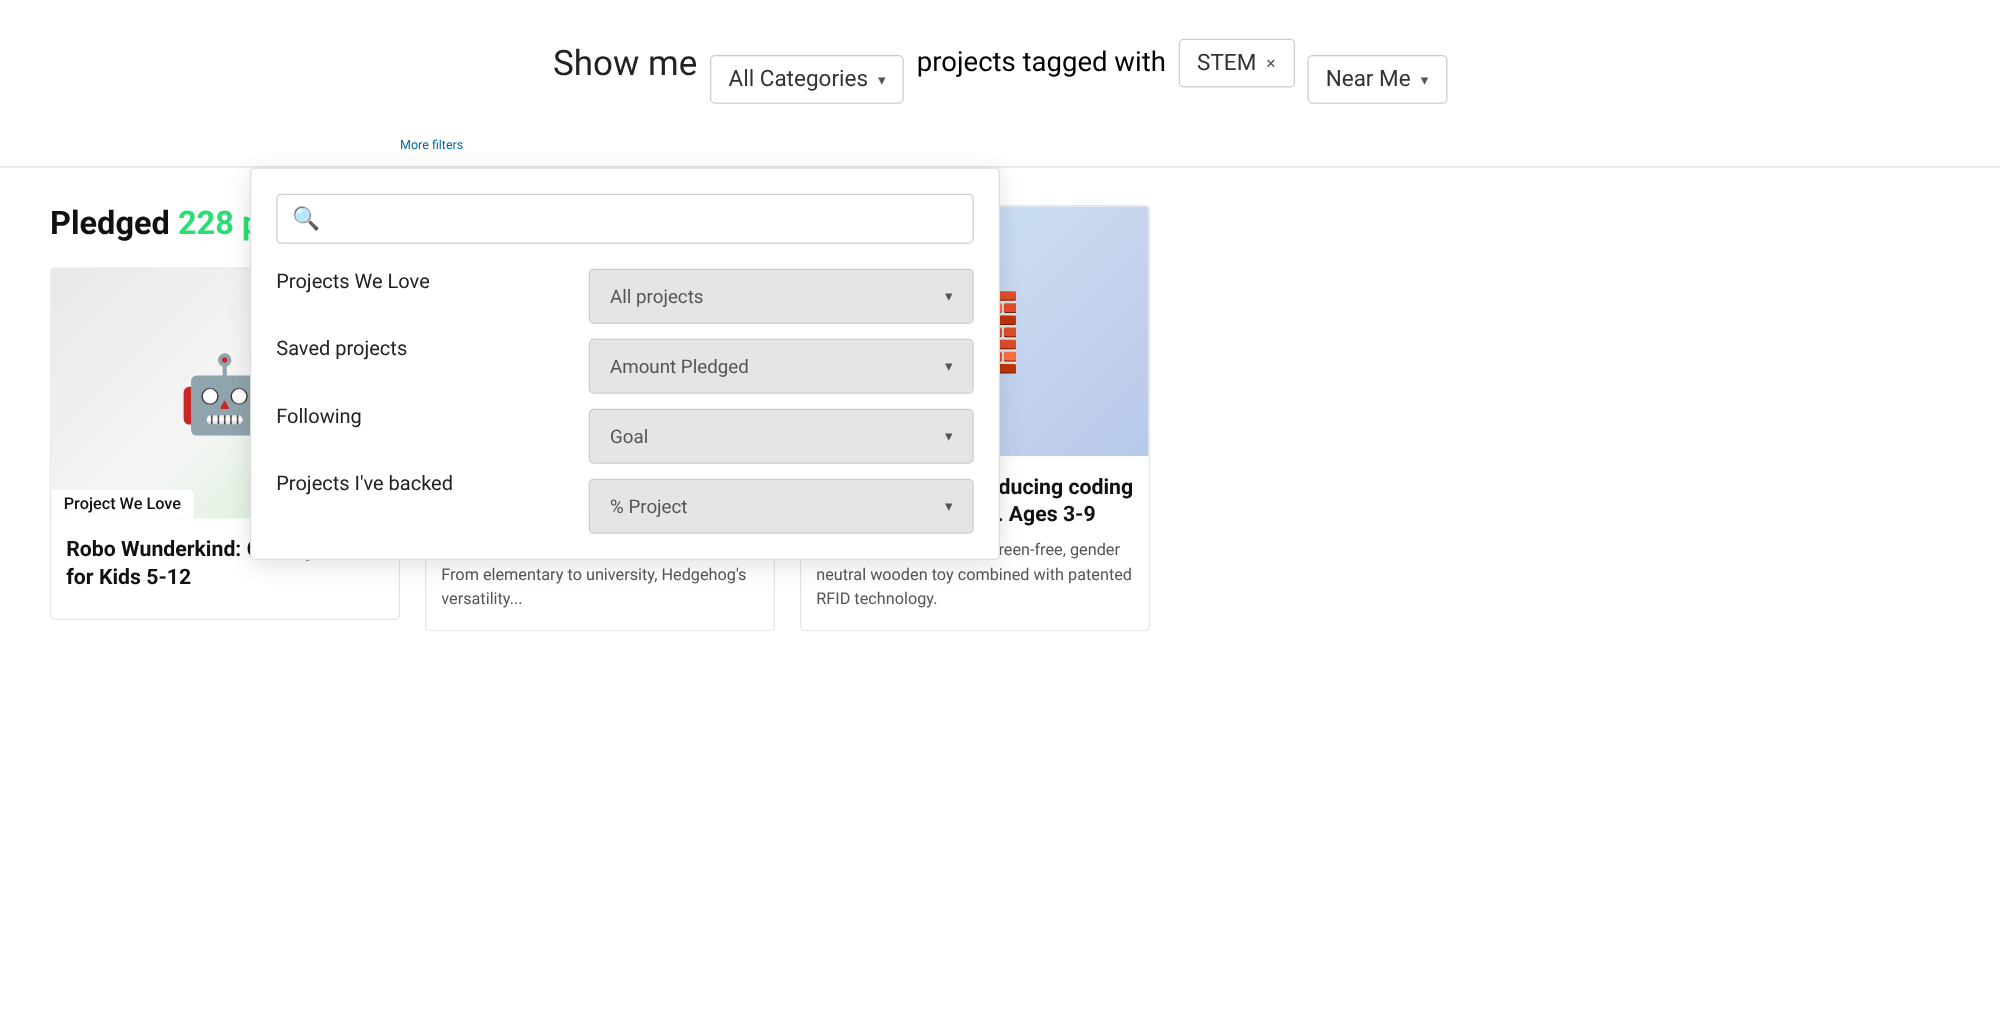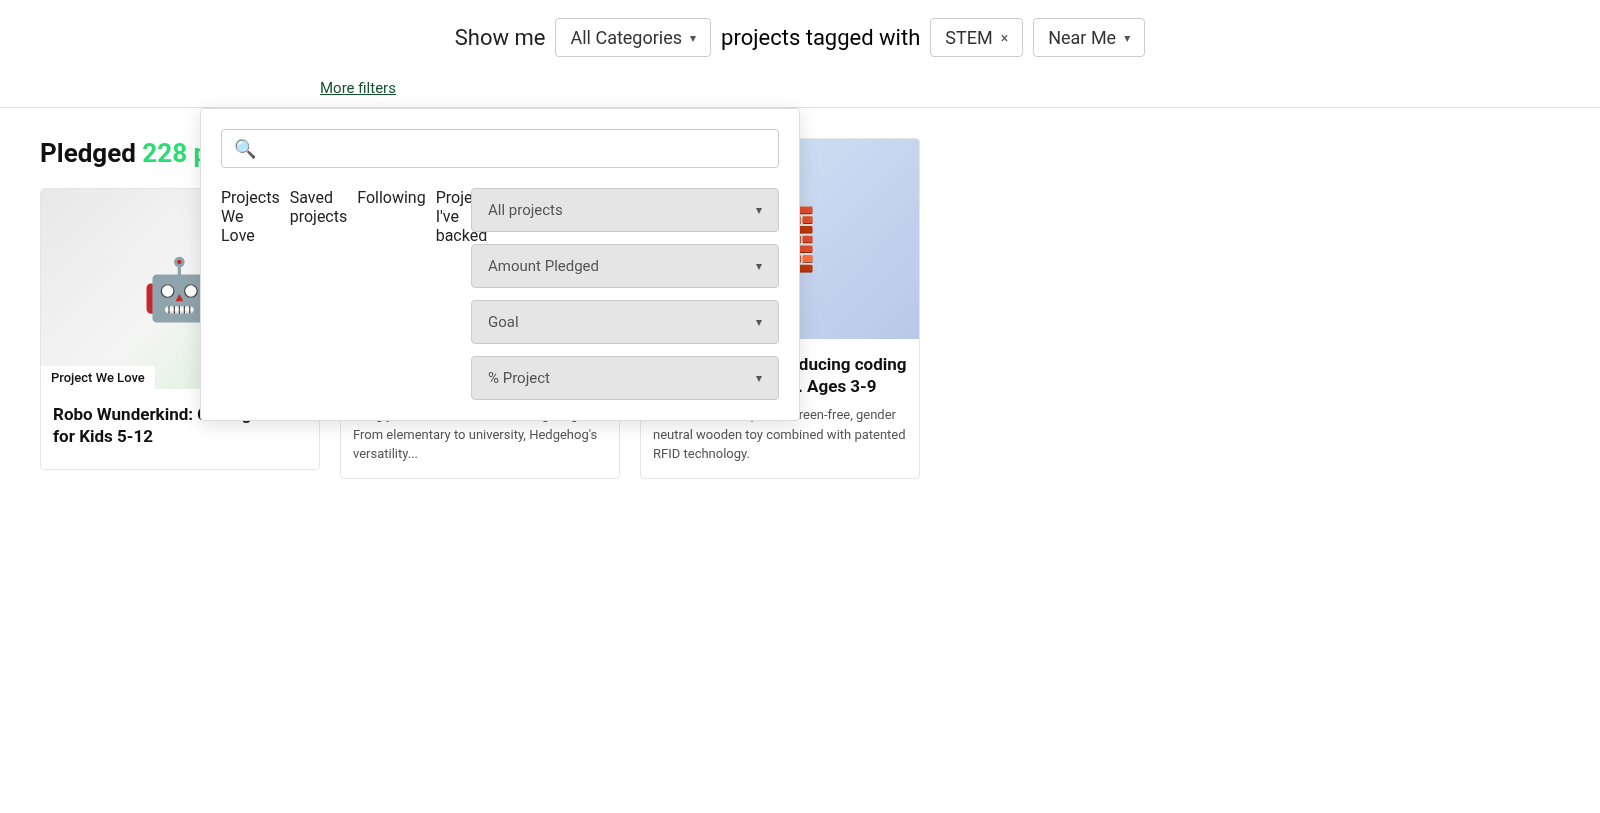--- a/index.html
+++ b/index.html
@@ -13,35 +13,36 @@
     
     .filter-bar {
       display: flex;
       align-items: center;
       justify-content: center;
       padding: 18px 0 12px;
       gap: 10px;
       flex-wrap: wrap;
     }
     .filter-bar .show-me-label {
-      font-size: 22px;
+      font-size: 28px;
       font-weight: 400;
       color: #222;
     }
     .filter-dropdown {
       display: flex;
       align-items: center;
       border: 1.5px solid #ccc;
       border-radius: 4px;
       padding: 8px 14px;
       font-size: 18px;
       cursor: pointer;
       background: #fff;
       gap: 8px;
       color: #333;
+      margin-top: 26px;
     }
     .filter-dropdown .arrow {
       font-size: 12px;
       color: #555;
     }
     .filter-text {
       font-size: 22px;
       color: #000000;
     }
     .tag-chip {
@@ -61,23 +62,22 @@
       color: #555;
       font-size: 14px;
       cursor: pointer;
     }
 
     
     .more-filters-bar {
       padding: 10px 0 0 320px;
     }
     .more-filters-link {
-      color: #14532d;
-      text-decoration: underline;
-      font-size: 15px;
+      color: #0369a1;
+      font-size: 10px;
       cursor: pointer;
     }
 
     
     .divider {
       height: 1px;
       background: #e0e0e0;
       margin: 10px 0 0 0;
     }
 
@@ -219,22 +219,22 @@
       cursor: pointer;
     }
 
     
     .dropdown-body {
       display: flex;
       gap: 30px;
     }
     .filter-options-list {
       display: flex;
-      flex-direction: row;
-      gap: 10px;
+      flex-direction: column;
+      gap: 35px;
       width: 220px;
     }
     .filter-option {
       font-size: 16px;
       color: #222;
       cursor: pointer;
     }
 
     
     .sort-dropdowns {

